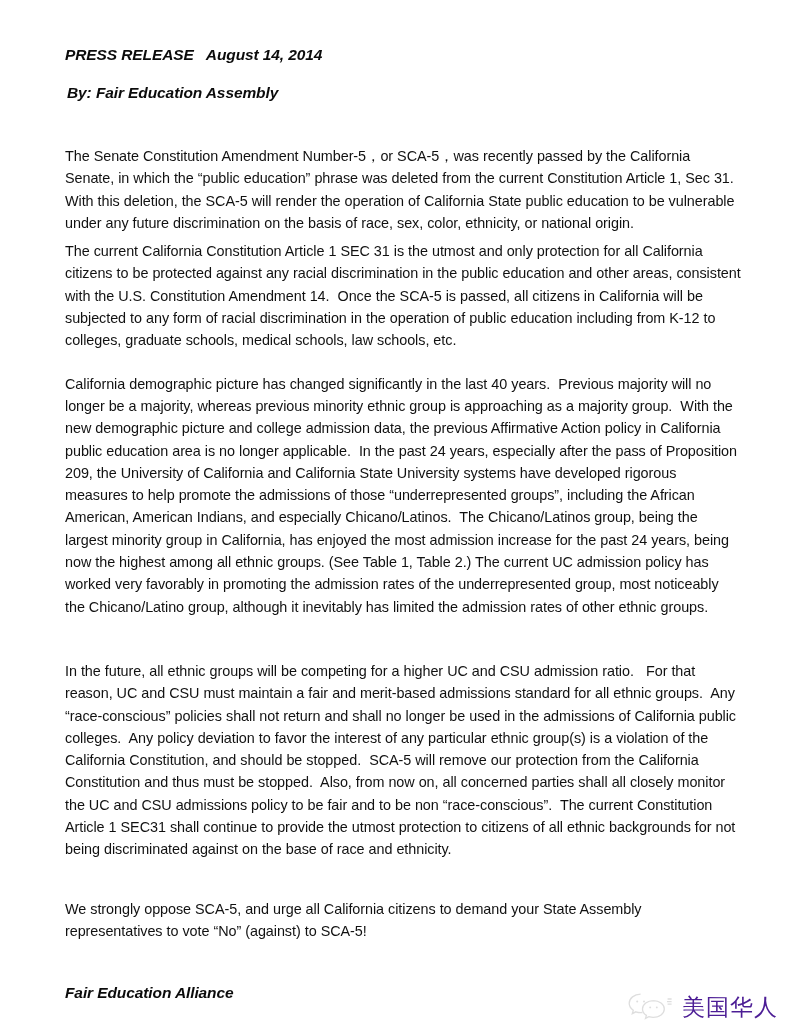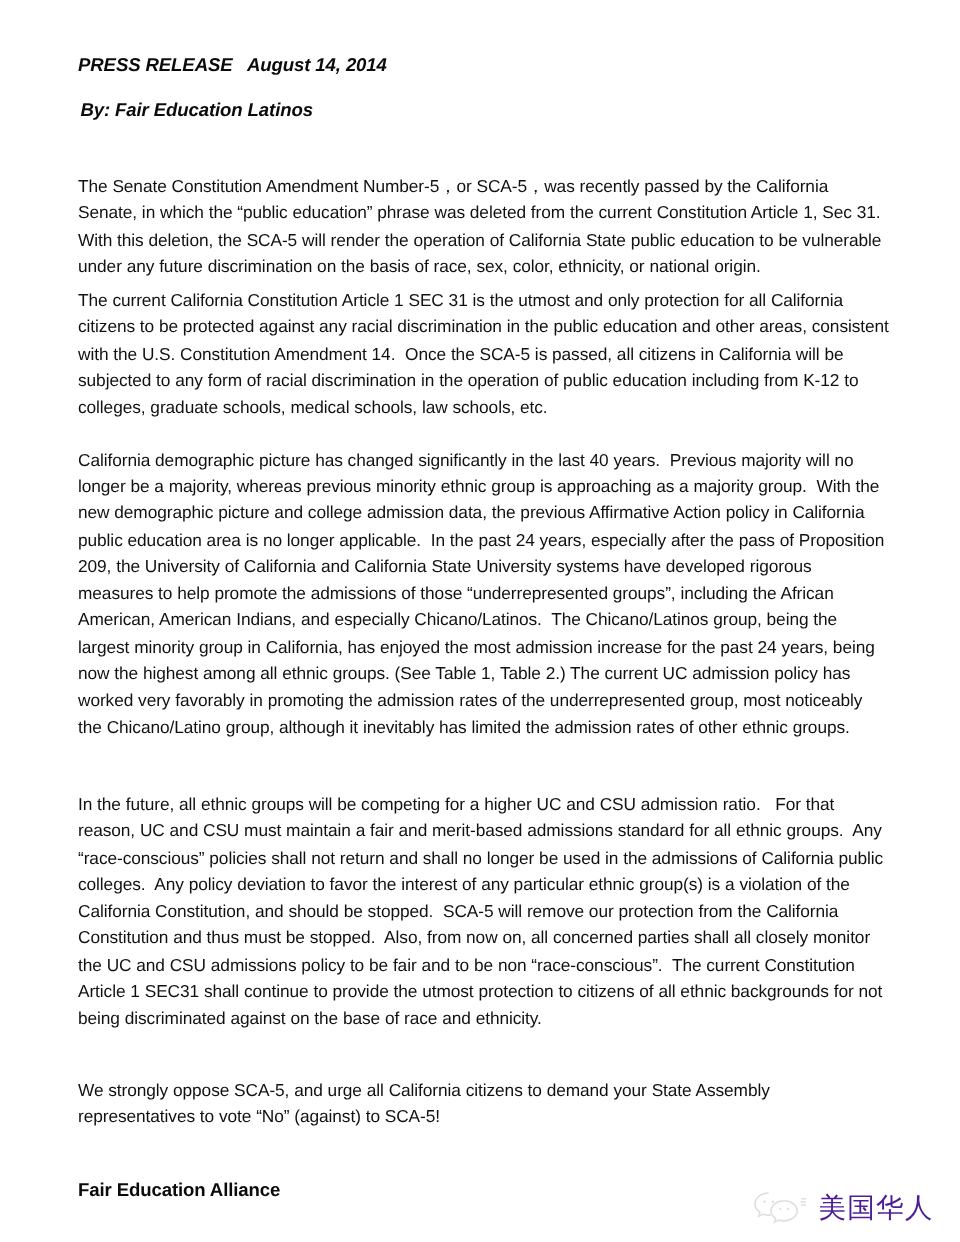--- a/index.html
+++ b/index.html
@@ -65,20 +65,21 @@
 
   .para-gap-1 { margin-top: 41px; }
   .para-gap-2 { margin-top: 6px; }
   .para-gap-3 { margin-top: 21px; }
   .para-gap-4 { margin-top: 42px; }
   .para-gap-5 { margin-top: 37px; }
 
   
   .signature {
     font-weight: bold;
+    font-style: italic;
     font-size: 15.5px;
     line-height: 22px;
     letter-spacing: -0.1px;
     color: #0b0b0b;
     margin: 40px 0 0 0;
     white-space: pre;
   }
 
   
   .watermark {
@@ -110,21 +111,21 @@
 </style>
 </head>
 <body>
 
 <div class="page">
 
   <div class="doc-body">
 
     <div class="heading-line heading-release">PRESS RELEASE   August 14, 2014</div>
 
-    <div class="heading-line heading-by">By: Fair Education Latinos</div>
+    <div class="heading-line heading-by">By: Fair Education Assembly</div>
 
     <p class="para para-gap-1">The Senate Constitution Amendment Number-5，or SCA-5，was recently passed by the California Senate, in which the “public education” phrase was deleted from the current Constitution Article 1, Sec 31.  With this deletion, the SCA-5 will render the operation of California State public education to be vulnerable under any future discrimination on the basis of race, sex, color, ethnicity, or national origin.</p>
 
     <p class="para para-gap-2">The current California Constitution Article 1 SEC 31 is the utmost and only protection for all California citizens to be protected against any racial discrimination in the public education and other areas, consistent with the U.S. Constitution Amendment 14.  Once the SCA-5 is passed, all citizens in California will be subjected to any form of racial discrimination in the operation of public education including from K-12 to colleges, graduate schools, medical schools, law schools, etc.</p>
 
     <p class="para para-gap-3">California demographic picture has changed significantly in the last 40 years.  Previous majority will no longer be a majority, whereas previous minority ethnic group is approaching as a majority group.  With the new demographic picture and college admission data, the previous Affirmative Action policy in California public education area is no longer applicable.  In the past 24 years, especially after the pass of Proposition 209, the University of California and California State University systems have developed rigorous measures to help promote the admissions of those “underrepresented groups”, including the African American, American Indians, and especially Chicano/Latinos.  The Chicano/Latinos group, being the largest minority group in California, has enjoyed the most admission increase for the past 24 years, being now the highest among all ethnic groups. (See Table 1, Table 2.) The current UC admission policy has worked very favorably in promoting the admission rates of the underrepresented group, most noticeably the Chicano/Latino group, although it inevitably has limited the admission rates of other ethnic groups.</p>
 
     <p class="para para-gap-4">In the future, all ethnic groups will be competing for a higher UC and CSU admission ratio.   For that reason, UC and CSU must maintain a fair and merit-based admissions standard for all ethnic groups.  Any “race-conscious” policies shall not return and shall no longer be used in the admissions of California public colleges.  Any policy deviation to favor the interest of any particular ethnic group(s) is a violation of the California Constitution, and should be stopped.  SCA-5 will remove our protection from the California Constitution and thus must be stopped.  Also, from now on, all concerned parties shall all closely monitor the UC and CSU admissions policy to be fair and to be non “race-conscious”.  The current Constitution Article 1 SEC31 shall continue to provide the utmost protection to citizens of all ethnic backgrounds for not being discriminated against on the base of race and ethnicity.</p>
 
     <p class="para para-gap-5">We strongly oppose SCA-5, and urge all California citizens to demand your State Assembly representatives to vote “No” (against) to SCA-5!</p>

